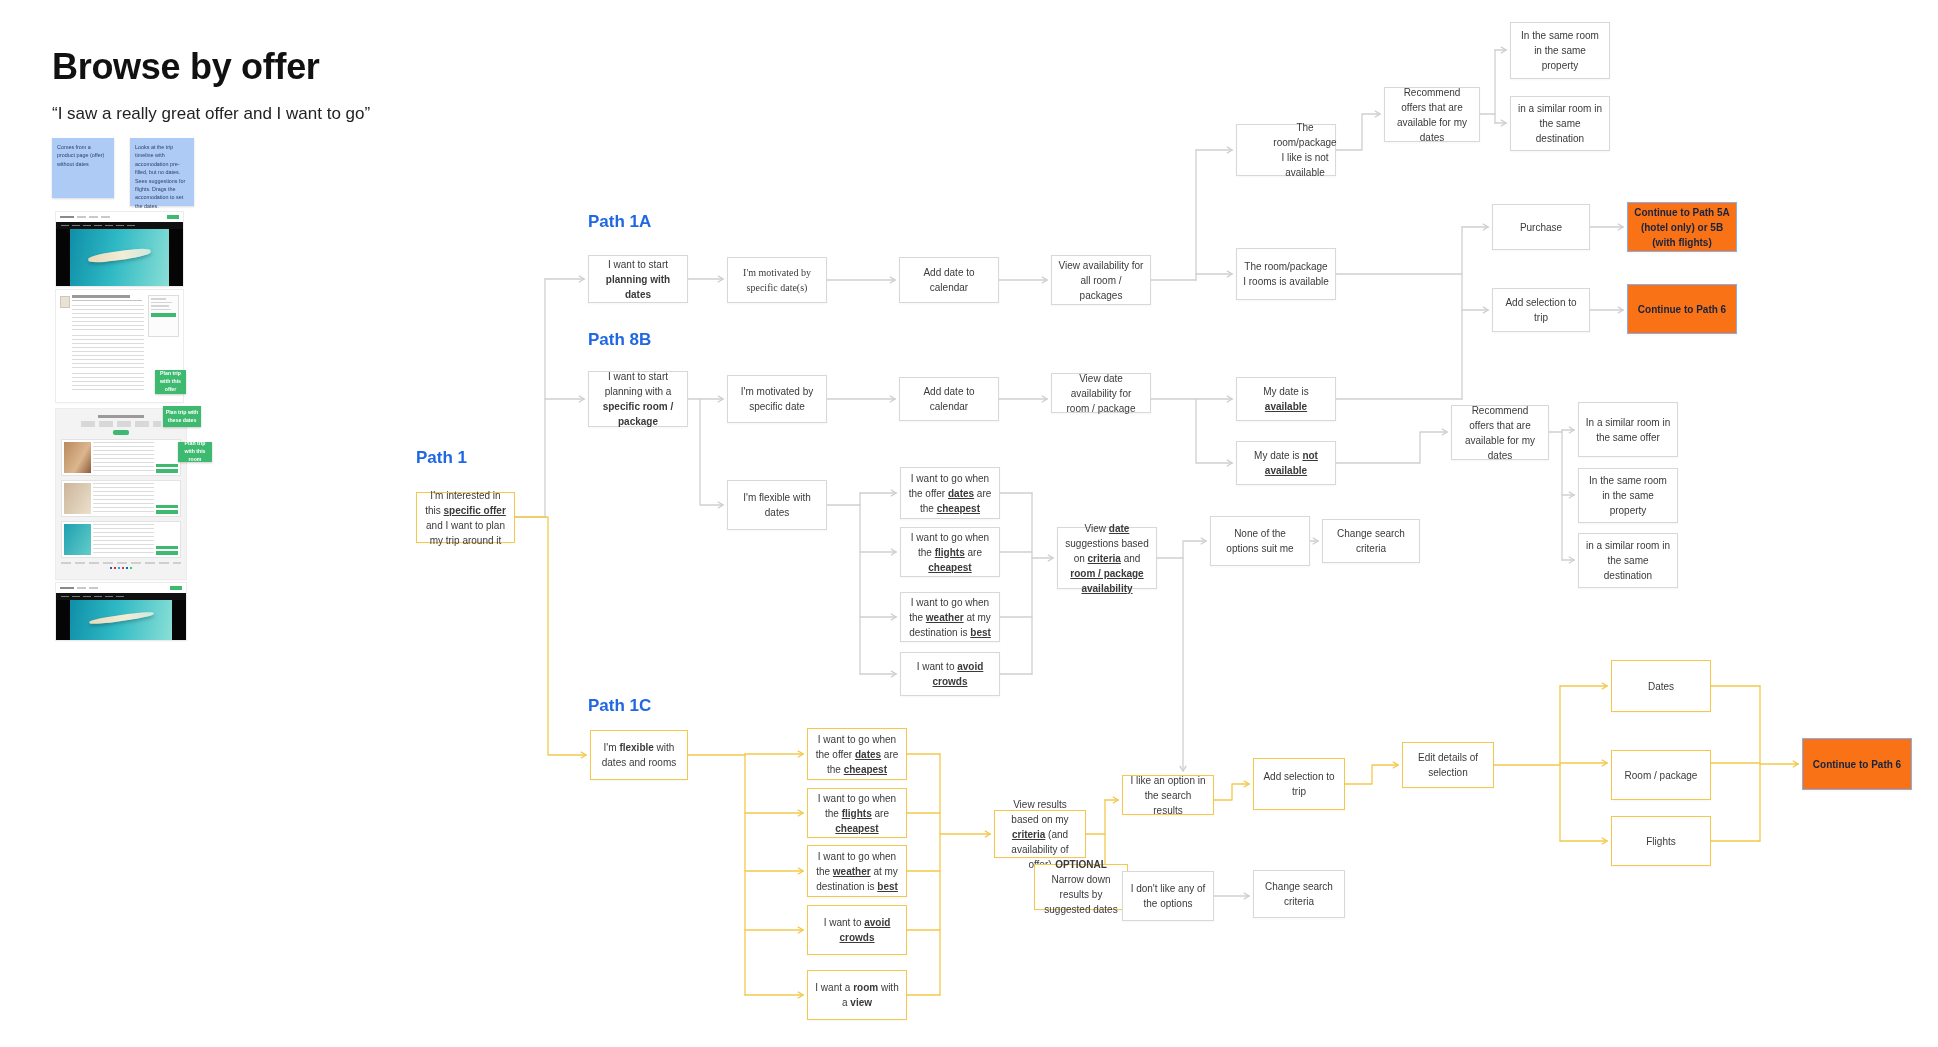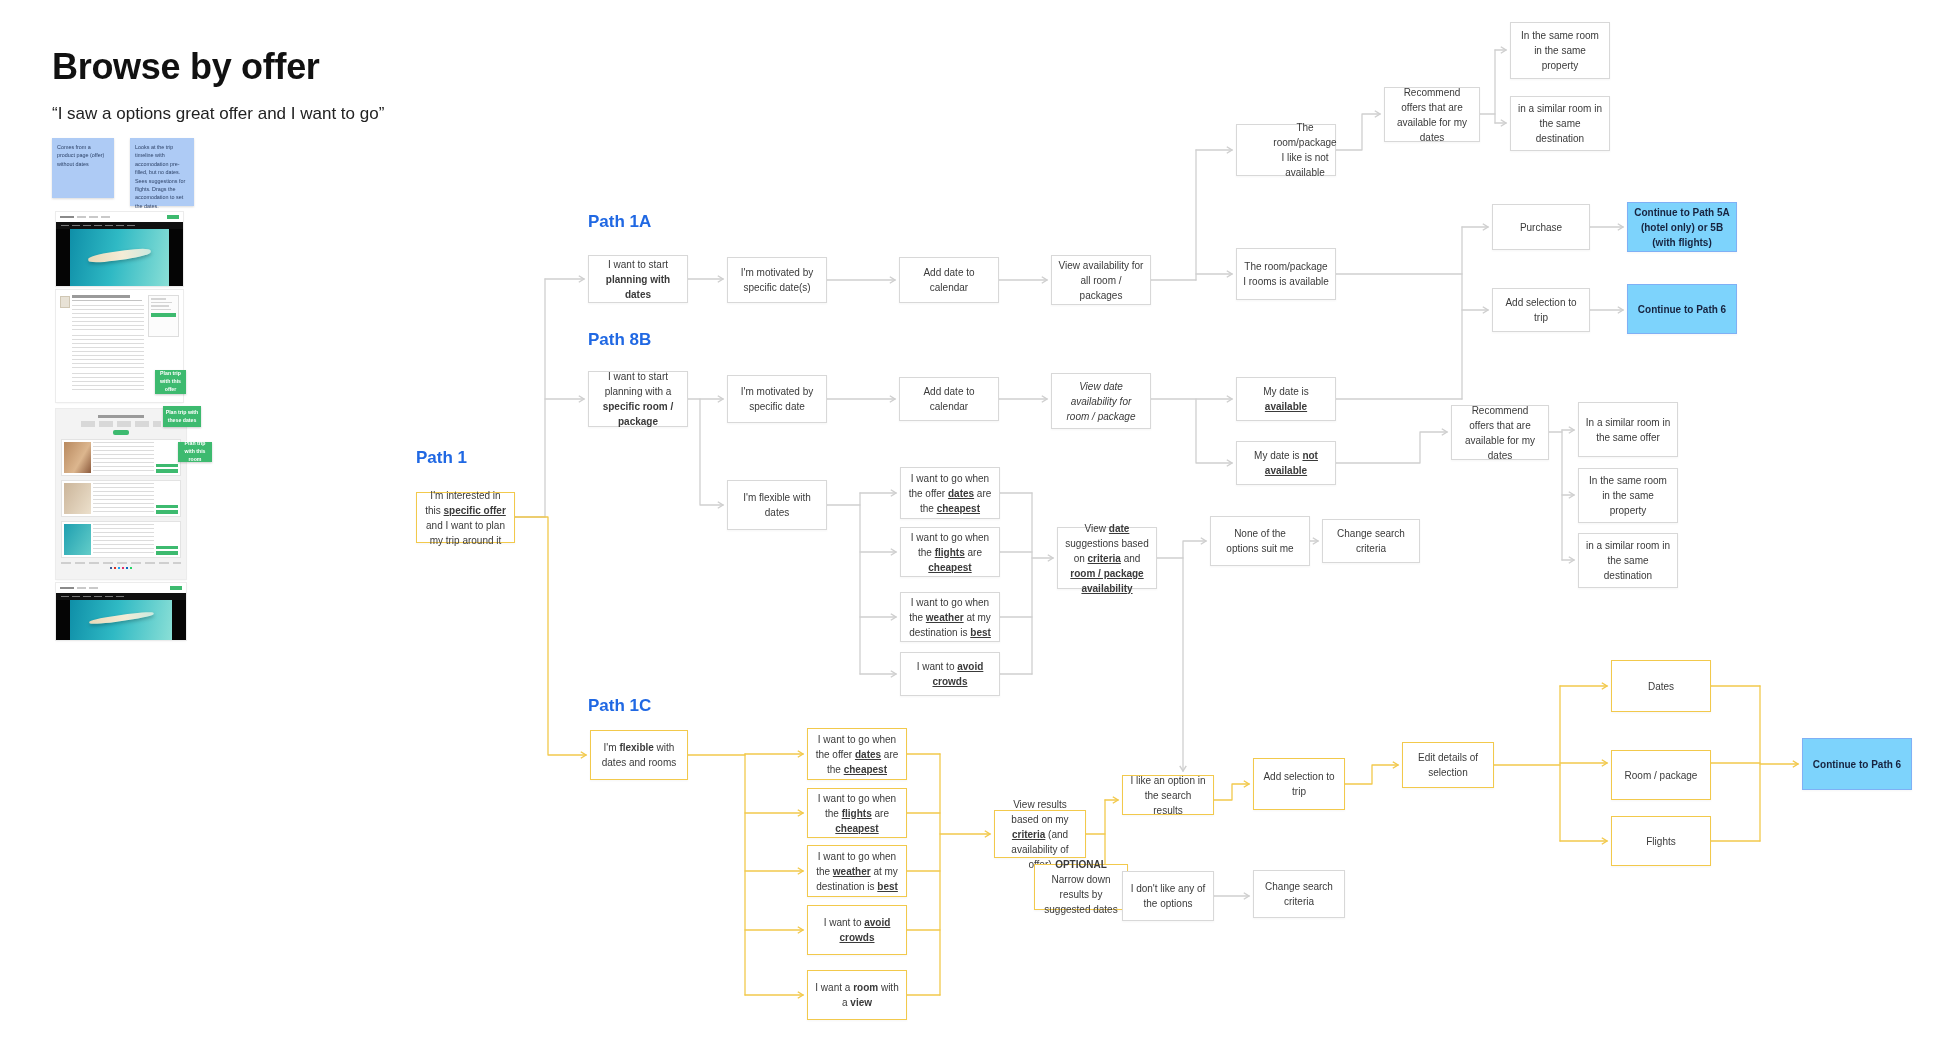--- a/index.html
+++ b/index.html
@@ -49,34 +49,34 @@
   
   .sticky-green{position:absolute;background:#3DBA6F;color:#fff;font-weight:700;font-size:5.2px;line-height:1.5;
                 display:flex;align-items:center;justify-content:center;text-align:center;padding:2px;
                 box-sizing:border-box;box-shadow:0 1px 2px rgba(0,0,0,.2);}
   
   .path-label{position:absolute;font-size:17px;font-weight:700;color:#2068E3;}
   .node{position:absolute;display:flex;align-items:center;justify-content:center;text-align:center;
         background:#fff;border:1px solid #D8D8D8;font-size:10px;line-height:1.5;color:#3a3a3a;
         padding:3px 6px;box-sizing:border-box;box-shadow:0 1px 2px rgba(0,0,0,.04);}
   .node.yellow{border-color:#F2C94C;}
-  .node.blue{background:#7dd3fc;border-color:#7FB0F5;font-weight:700;color:#17233f;}
+  .node.blue{background:#f97316;border-color:#7FB0F5;font-weight:700;color:#17233f;}
   .node .bu{font-weight:700;text-decoration:underline;}
   .node b{font-weight:700;}
   #wires{position:absolute;left:0;top:0;pointer-events:none;}
   .wire-g{stroke:#CFCFCF;fill:none;stroke-width:1.3;stroke-linejoin:round;stroke-linecap:round;}
   .wire-y{stroke:#F2C94C;fill:none;stroke-width:1.3;stroke-linejoin:round;stroke-linecap:round;}
 </style>
 </head>
 <body>
 
 <div class="board">
 
   <div class="title">Browse by offer</div>
-  <div class="quote">“I saw a options great offer and I want to go”</div>
+  <div class="quote">“I saw a really great offer and I want to go”</div>
 
   <div class="sticky-blue" style="left:52px;top:138px;width:62px;height:60px">Comes from a product page (offer) without dates</div>
   <div class="sticky-blue" style="left:130px;top:138px;width:64px;height:68px">Looks at the trip timeline with accomodation pre-filled, but no dates. Sees suggestions for flights. Drags the accomodation to set the dates.</div>
 
   <div class="thumb tcol" style="left:56px;top:212px;width:127px;height:74px">
     <div class="site-strip">
         <i class="logo"></i>
         <i></i>
         <i></i>
         <i></i>
@@ -276,21 +276,21 @@
       <div class="path-label" style="left: 416px; top: 448px;">Path 1</div>
       <div class="path-label" style="left: 588px; top: 212px;">Path 1A</div>
       <div class="path-label" style="left: 588px; top: 330px;">Path 8B</div>
       <div class="path-label" style="left: 588px; top: 696px;">Path 1C</div>
       <div class="node yellow" style="left: 416px; top: 492px; width: 99px; height: 51px;">
         <span>I'm interested in this <span class="bu">specific offer</span> and I want to plan my trip around it</span>
       </div>
       <div class="node gray" style="left: 588px; top: 255px; width: 100px; height: 48px;">
         <span>I want to start <b>planning with dates</b></span>
       </div>
-      <div class="node gray" style="left: 727px; top: 257px; width: 100px; height: 46px;">
+      <div class="node gray" style="left: 727px; top: 257px; width: 100px; height: 46px; font-family: Liberation Serif, serif;">
         <span>I'm motivated by specific date(s)</span>
       </div>
       <div class="node gray" style="left: 899px; top: 257px; width: 100px; height: 46px;">
         <span>Add date to calendar</span>
       </div>
       <div class="node gray" style="left: 1051px; top: 255px; width: 100px; height: 50px;">
         <span>View availability for all room / packages</span>
       </div>
       <div class="node gray" style="left: 1236px; top: 124px; width: 100px; height: 52px; padding-left: 44px;">
         <span>The room/package I like is not available</span>
@@ -321,21 +321,21 @@
       </div>
       <div class="node gray" style="left: 588px; top: 371px; width: 100px; height: 56px;">
         <span>I want to start planning with a <b>specific room / package</b></span>
       </div>
       <div class="node gray" style="left: 727px; top: 375px; width: 100px; height: 48px;">
         <span>I'm motivated by specific date</span>
       </div>
       <div class="node gray" style="left: 899px; top: 377px; width: 100px; height: 44px;">
         <span>Add date to calendar</span>
       </div>
-      <div class="node gray" style="left: 1051px; top: 373px; width: 100px; height: 56px; font-style: italic;">
+      <div class="node gray" style="left: 1051px; top: 373px; width: 100px; height: 40px;">
         <span>View date availability for room / package</span>
       </div>
       <div class="node gray" style="left: 1236px; top: 377px; width: 100px; height: 44px;">
         <span>My date is <span class="bu">available</span></span>
       </div>
       <div class="node gray" style="left: 1236px; top: 441px; width: 100px; height: 44px;">
         <span>My date is <span class="bu">not available</span></span>
       </div>
       <div class="node gray" style="left: 1451px; top: 405px; width: 98px; height: 55px;">
         <span>Recommend offers that are available for my dates</span>

